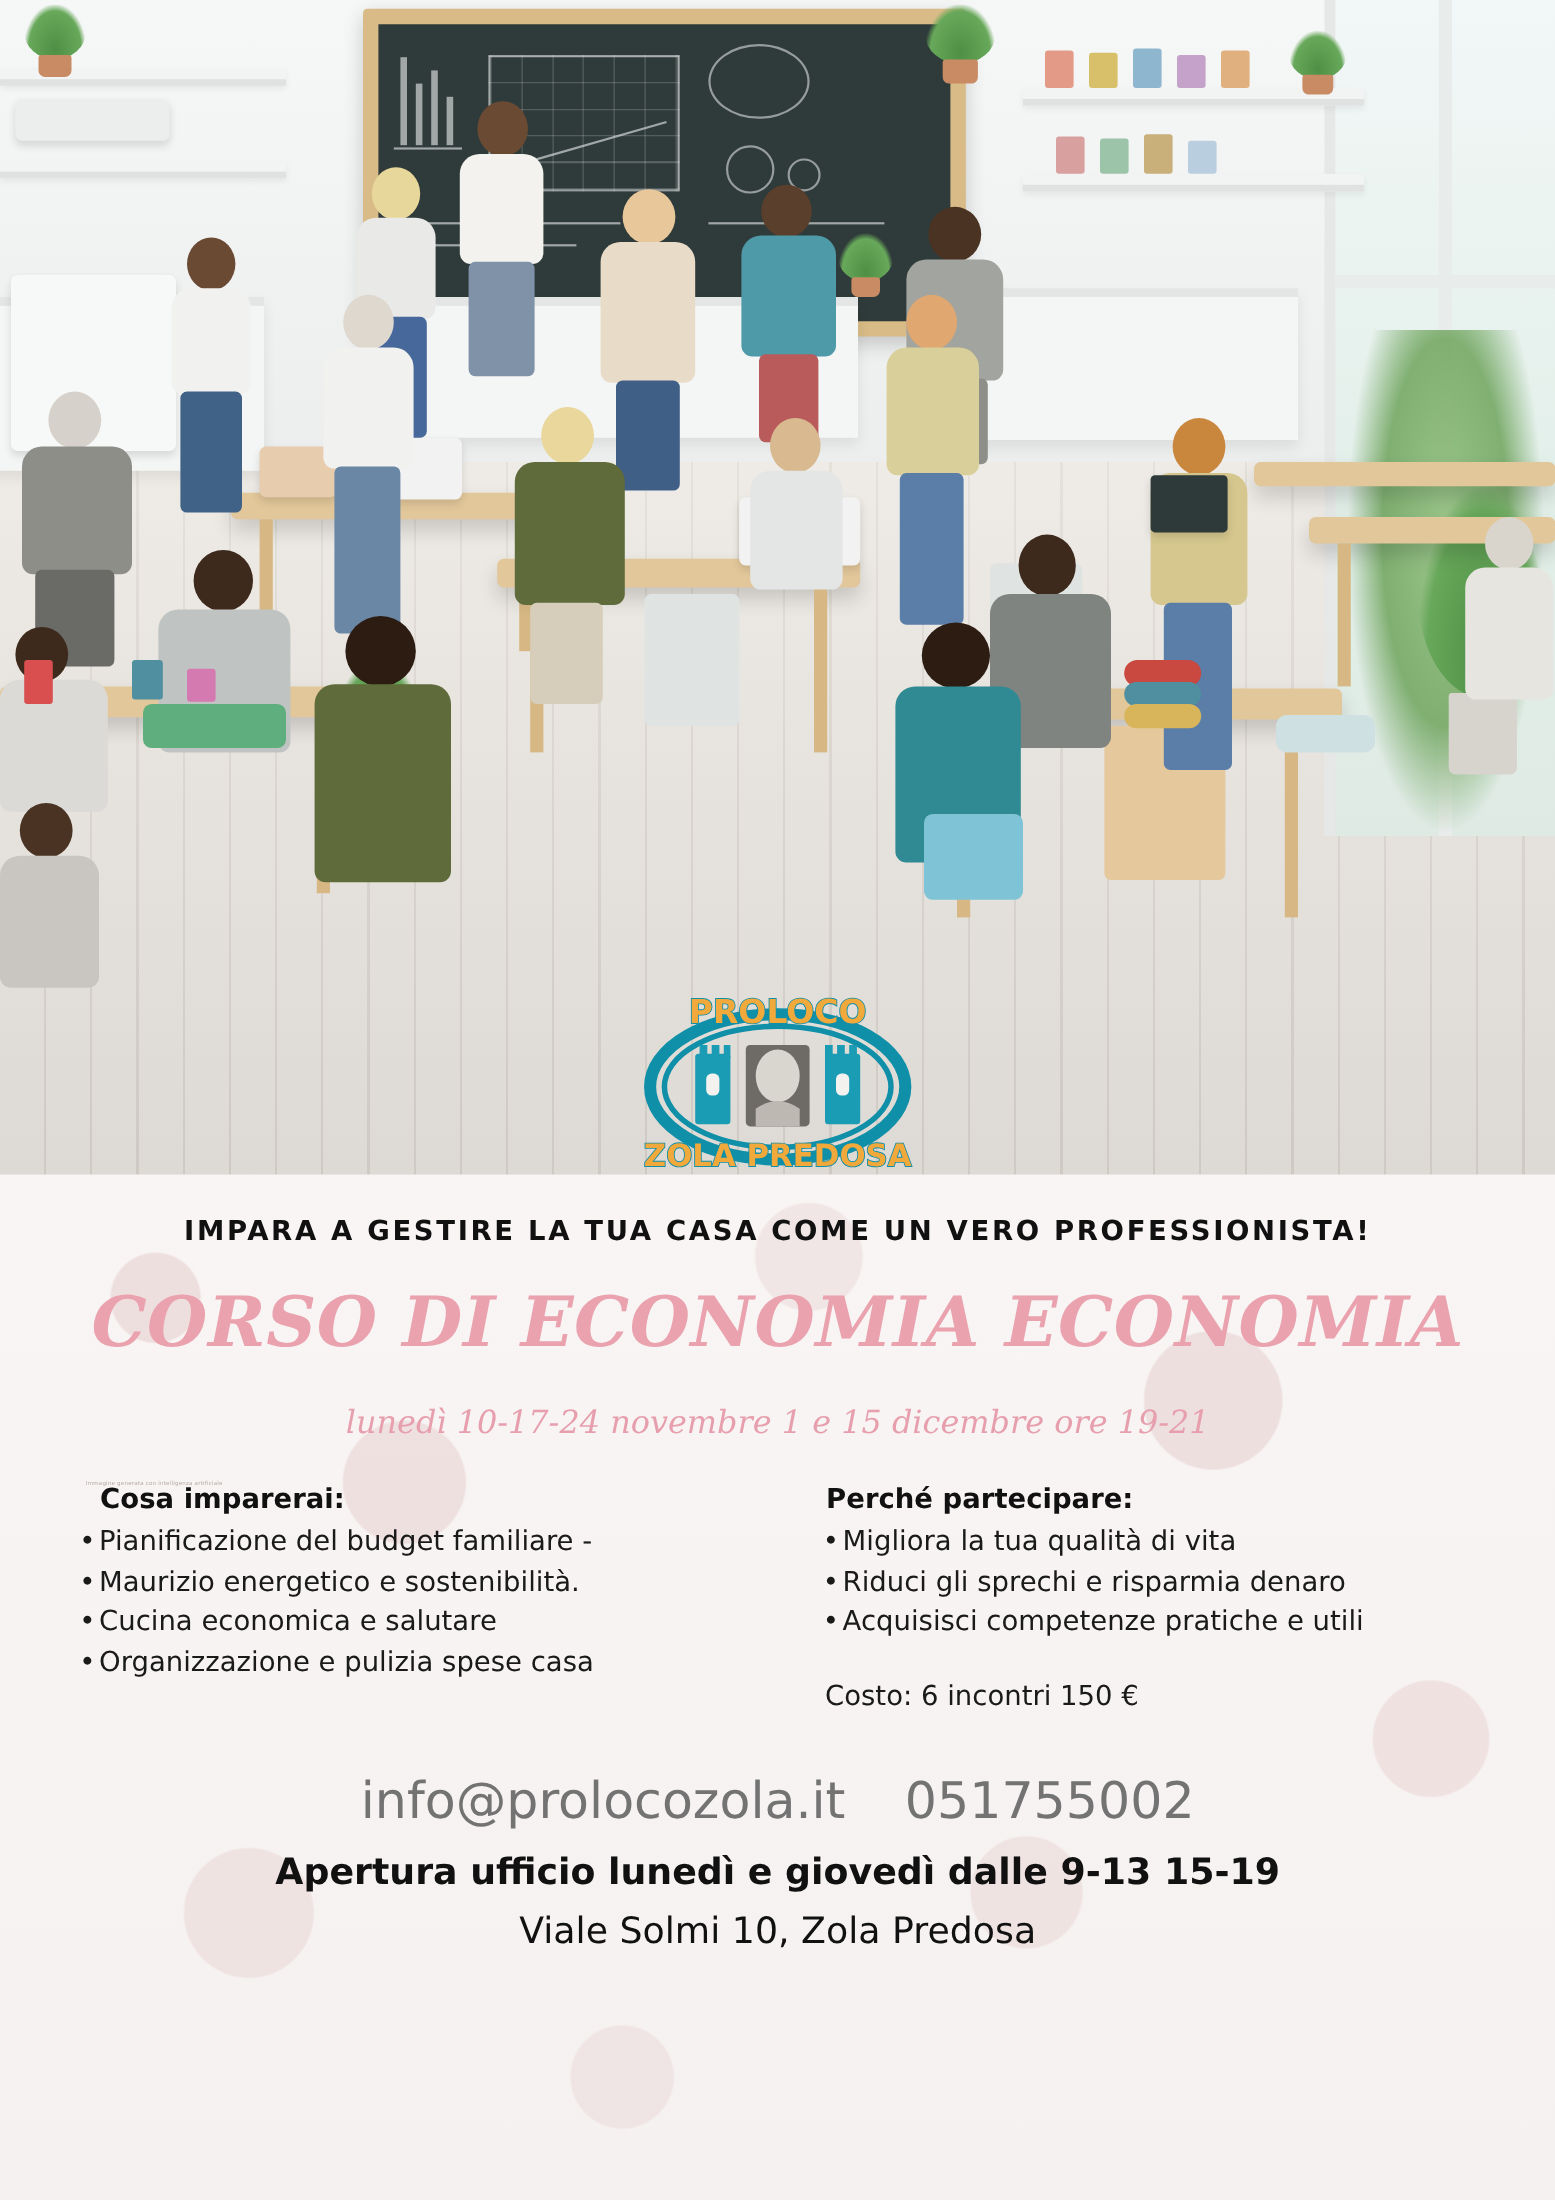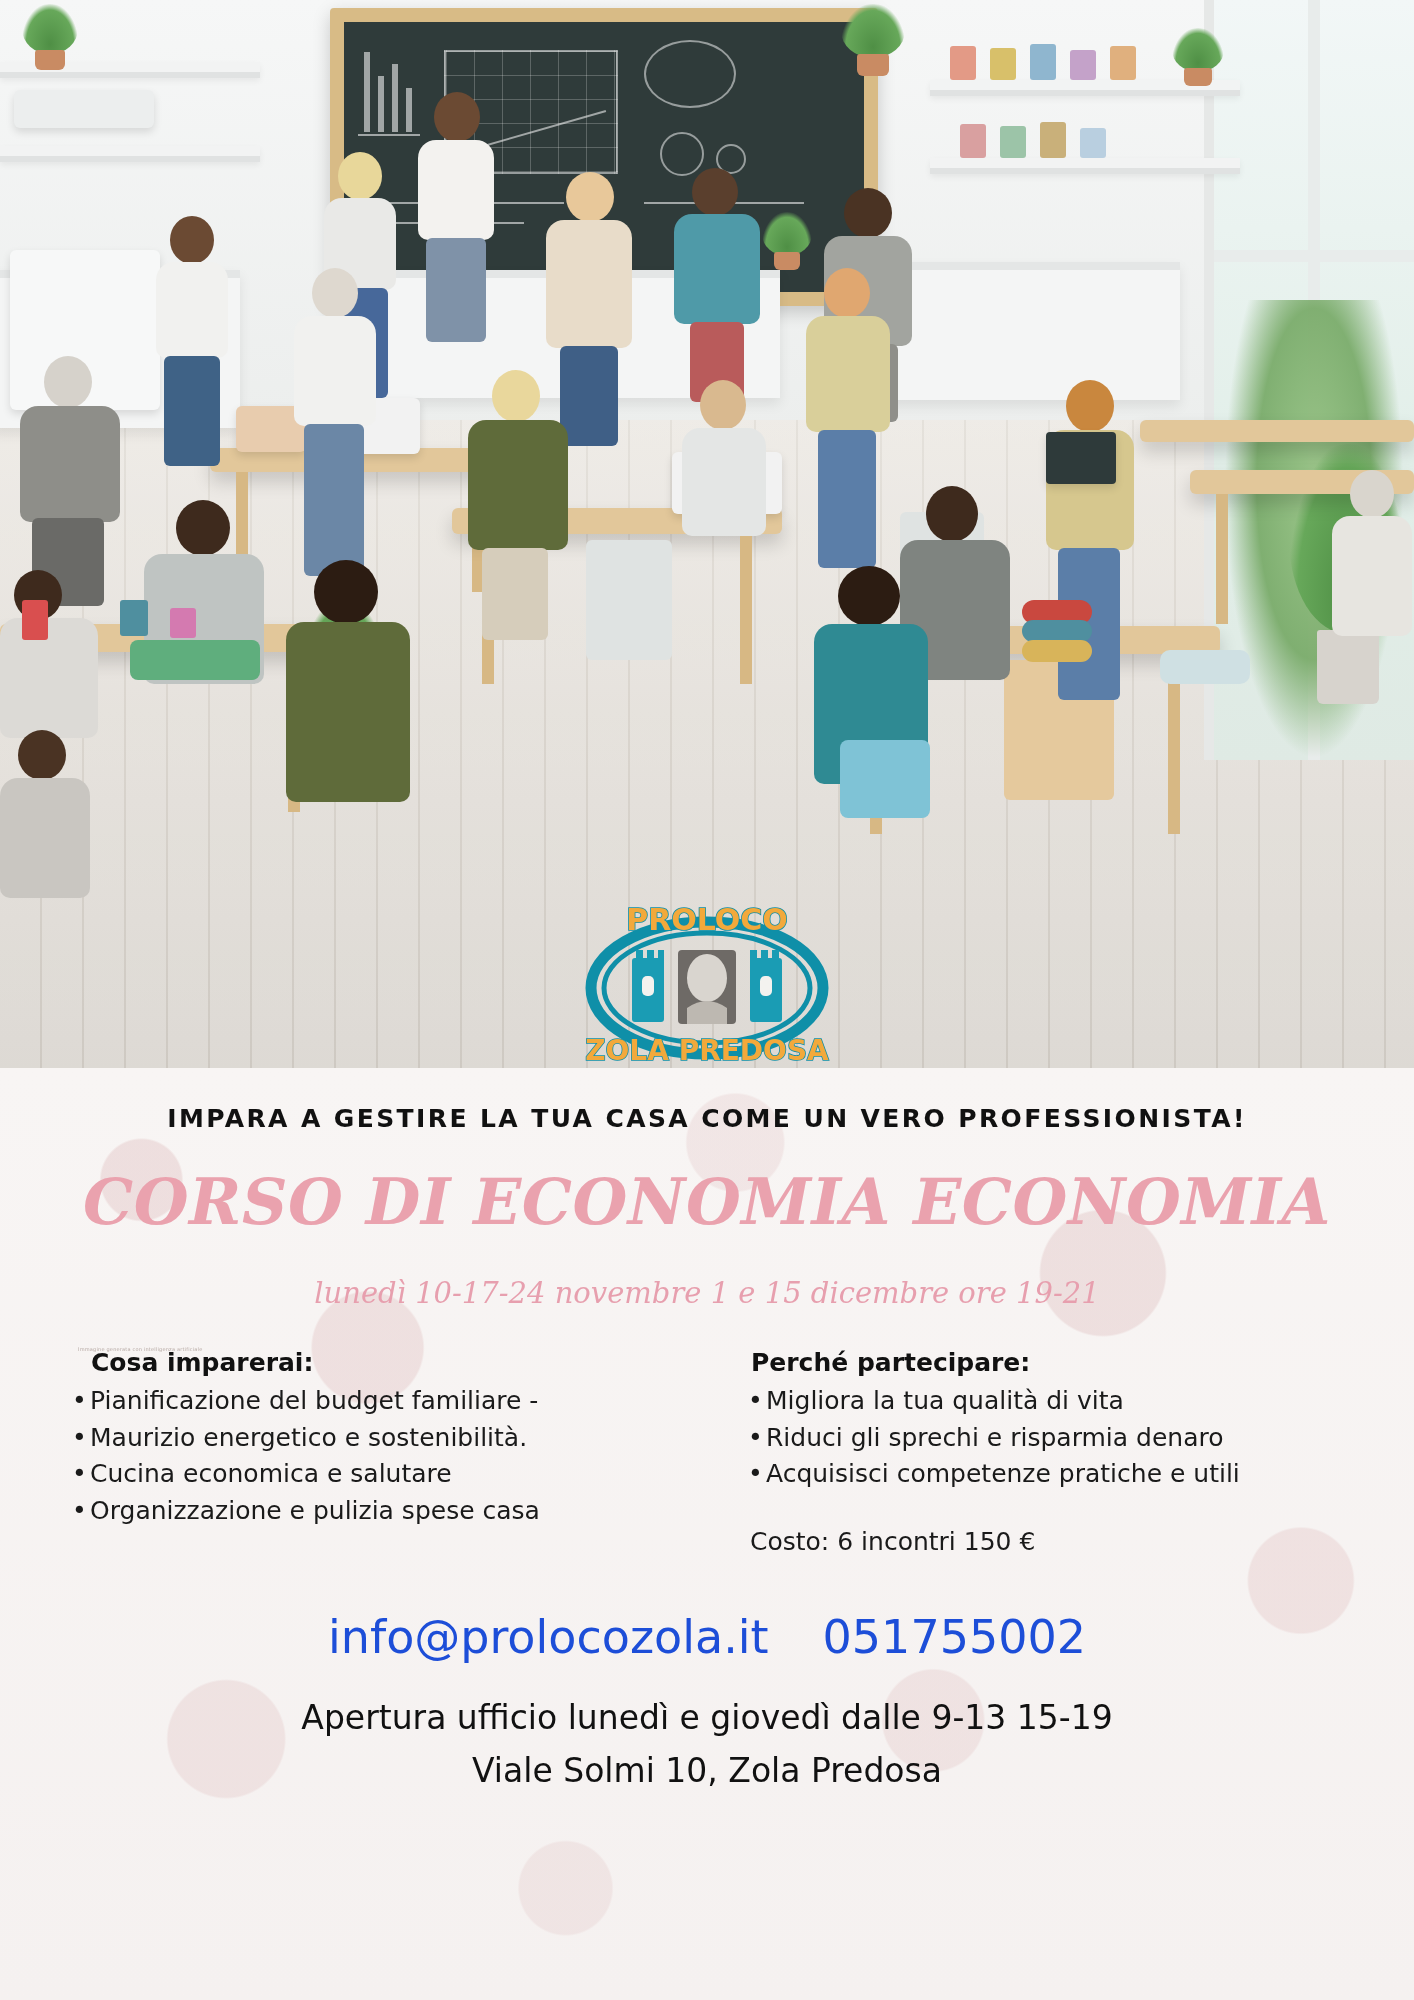--- a/index.html
+++ b/index.html
@@ -226,29 +226,29 @@
     padding-left: 22px;
   }
   .contact {
     display:flex;
     justify-content:center;
     align-items:baseline;
     gap:54px;
     margin-top:54px;
     font-family:"DejaVu Sans", sans-serif;
     font-size:46px;
-    color:#1d4ed8;
+    color:#737373;
   }
   .hours, .address {
     text-align:center;
     font-family:"DejaVu Sans", sans-serif;
     font-size:33px;
     color:#111;
   }
-  .hours { margin-top:34px; }
+  .hours { margin-top:18px;font-weight:bold; }
   .address { margin-top:14px; }
   .tinyprint{
     position:absolute;
     left:78px; top:278px;
     font-size:5px;
     color:#b6a9a4;
     letter-spacing:.2px;
     z-index:3;
     font-family:"DejaVu Sans", sans-serif;
   }

